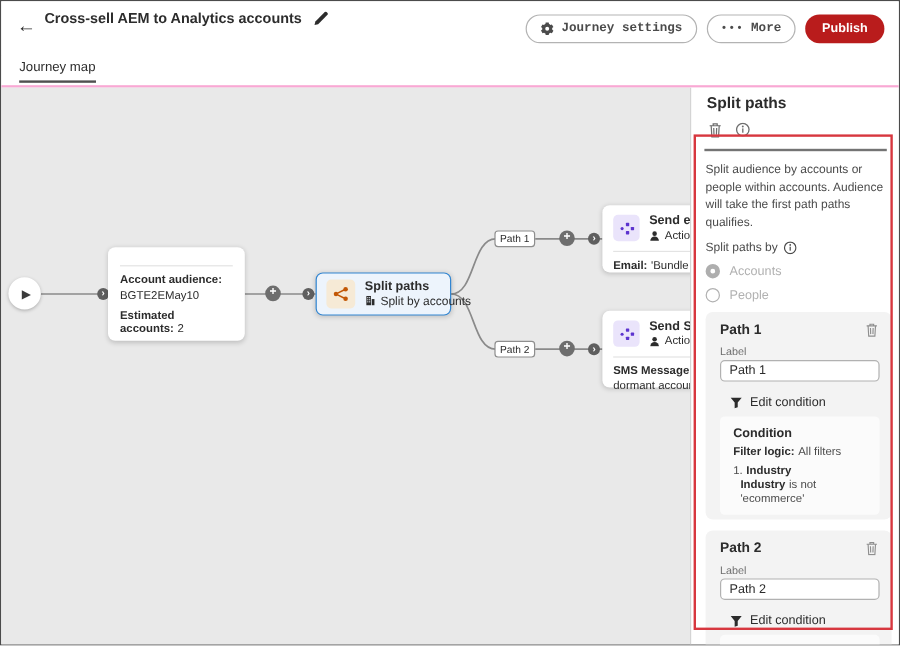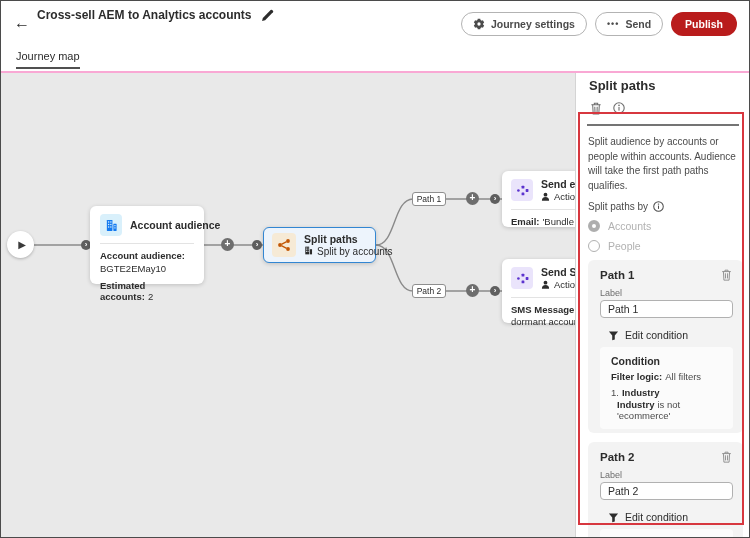--- a/index.html
+++ b/index.html
@@ -18,21 +18,21 @@
   .edit-pencil{width:13px;height:13px;display:inline-block;cursor:pointer;}
   .status-row{display:flex;align-items:center;gap:8px;margin-top:5px;font-size:10px;color:#6e6e6e;}
   .status-dot{font-size:6px;color:#909090;line-height:10px;}
   .draft{font-style:italic;color:#6e6e6e;}
   .vsep{width:1px;height:12px;background:#d3d3d3;}
   .jtype{color:#4b4b4b;}
   .saved-grp{display:flex;align-items:center;gap:5px;color:#4b4b4b;}
   .hdr-actions{position:absolute;right:12px;top:11px;display:flex;gap:8px;align-items:center;}
   .btn-outline{display:flex;align-items:center;gap:6px;height:24px;padding:0 11px;background:#fff;
     border:1px solid #b3b3b3;border-radius:13px;font-size:10.5px;font-weight:600;color:#4b4b4b;cursor:pointer;
-    font-family:Liberation Sans, sans-serif;}
+    font-family:Liberation Mono, monospace;}
   .btn-primary{height:24px;padding:0 14px;background:#b91c1c;border:none;border-radius:13px;
     font-size:10.5px;font-weight:bold;color:#fff;cursor:pointer;font-family:inherit;}
   .more-dots{font-size:9px;letter-spacing:1px;color:#4b4b4b;}
   
   .tabbar{height:27px;background:#fff;border-bottom:2px solid #f9a8d4;}
   .tab{display:inline-block;margin:4px 0 0 15px;padding-bottom:5px;font-size:11px;color:#2c2c2c;
     border-bottom:2px solid #505050;cursor:pointer;}
   
   .main{display:flex;height:464px;}
   .canvas{position:relative;flex:1;background:#e9e9e9;overflow:hidden;}
@@ -124,21 +124,21 @@
       <button class="btn-outline">
         <span>
           <svg width="12" height="12" viewBox="0 0 16 16">
               <path fill="#4b4b4b" d="M9.7 1l.3 1.8c.55.22 1.05.52 1.5.9l1.7-.6 1.7 2.9-1.4 1.2a5.6 5.6 0 0 1 0 1.7l1.4 1.2-1.7 2.9-1.7-.6c-.45.38-.95.68-1.5.9L9.7 15H6.3l-.3-1.8a5.4 5.4 0 0 1-1.5-.9l-1.7.6-1.7-2.9 1.4-1.2a5.6 5.6 0 0 1 0-1.7L1.1 6l1.7-2.9 1.7.6c.45-.38.95-.68 1.5-.9L6.3 1h3.4zM8 5.8a2.2 2.2 0 1 0 0 4.4 2.2 2.2 0 0 0 0-4.4z"></path>
             </svg>
         </span>
         <span>Journey settings</span>
       </button>
       <button class="btn-outline">
         <span class="more-dots">•••</span>
-        <span>Send</span>
+        <span>More</span>
       </button>
       <button class="btn-primary">Publish</button>
     </div>
   </div>
 
   <div class="tabbar">
     <span class="tab">Journey map</span>
   </div>
 
   <div class="main">
@@ -155,41 +155,20 @@
         </g>
       </svg>
 
       <button class="play-btn">
           <span>▶</span>
         </button>
 
       <span class="dotchev" style="left:80px;top:167px;"><span>›</span></span>
 
       <div class="node acct-node">
-        <div class="node-head">
-          <span class="nicon blue">
-            <svg width="13" height="13" viewBox="0 0 14 14">
-                <g fill="#1379f0">
-                  <rect x="2" y="1" width="6" height="12" rx="0.5"></rect>
-                  <rect x="9" y="5" width="3.5" height="8" rx="0.5"></rect>
-                </g>
-                <g fill="#d9f0fb">
-                  <rect x="3.2" y="2.5" width="1.4" height="1.4"></rect>
-                  <rect x="5.6" y="2.5" width="1.4" height="1.4"></rect>
-                  <rect x="3.2" y="5.2" width="1.4" height="1.4"></rect>
-                  <rect x="5.6" y="5.2" width="1.4" height="1.4"></rect>
-                  <rect x="3.2" y="7.9" width="1.4" height="1.4"></rect>
-                  <rect x="5.6" y="7.9" width="1.4" height="1.4"></rect>
-                  <rect x="10" y="6.6" width="1.4" height="1.2"></rect>
-                  <rect x="10" y="9" width="1.4" height="1.2"></rect>
-                </g>
-              </svg>
-          </span>
-          <span class="ntitle">Account audience</span>
-        </div>
         <div class="ndiv"></div>
         <div class="nbody">
           <b>Account audience:</b>
           <div class="nline2">BGTE2EMay10</div>
           <div class="nline3"><b>Estimated accounts:</b><span class="gap3">2</span></div>
         </div>
       </div>
 
       <span class="dotplus" style="left:220px;top:165px;"><span>+</span></span>
       <span class="dotchev" style="left:251px;top:167px;"><span>›</span></span>

